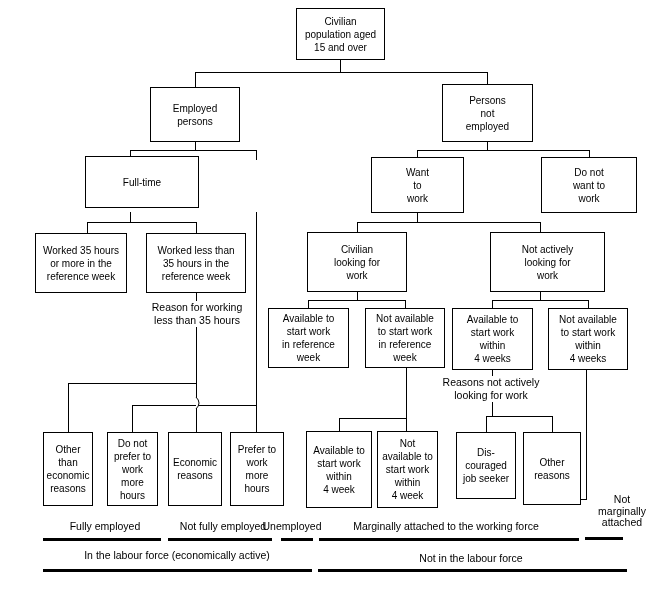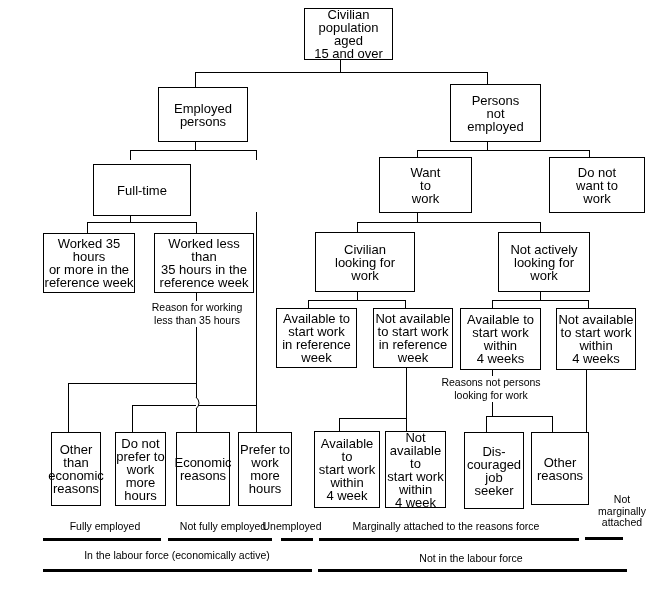--- a/index.html
+++ b/index.html
@@ -2,21 +2,21 @@
 <html style="--line: #000000; --txt: #000000; --bg: #ffffff;"><head>
 <meta charset="utf-8">
 <style>
   html,body{margin:0;padding:0;background:#fff;}
   .stage{position:relative;width:667px;height:600px;background:var(--bg,#fff);
          font-family:"Liberation Sans",sans-serif;color:var(--txt,#000);overflow:hidden;}
   .ln{position:absolute;background:var(--line,#000);}
   .bar{position:absolute;height:3px;background:var(--line,#000);}
   .bx{position:absolute;box-sizing:border-box;border:1px solid var(--line,#000);background:#fff;
       display:flex;align-items:center;justify-content:center;text-align:center;
-      white-space:pre-line;font-size:13px;line-height:13px;margin-left:8px;}
+      white-space:pre-line;font-size:10px;line-height:13px;}
   .lbl{position:absolute;transform:translateX(-50%);text-align:center;white-space:pre-line;
        font-size:10.5px;line-height:13px;background:#fff;padding:0 2px;}
   .cat{position:absolute;transform:translateX(-50%);text-align:center;white-space:pre-line;
        font-size:10.5px;line-height:11.5px;}
 </style>
 </head>
 <body>
 
 <div class="stage">
 
@@ -70,37 +70,37 @@
   <div class="ln" style="left:578px;top:499px;width:9px;height:1px"></div>
 
   <div class="bx" style="left:296px;top:8px;width:89px;height:52px">Civilian
 population aged
 15 and over</div>
   <div class="bx" style="left:150px;top:87px;width:90px;height:55px">Employed
 persons</div>
   <div class="bx" style="left:442px;top:84px;width:91px;height:58px">Persons
 not
 employed</div>
-  <div class="bx" style="left:85px;top:164px;width:98px;height:52px">Full-time</div>
+  <div class="bx" style="left:85px;top:156px;width:114px;height:52px">Full-time</div>
   <div class="bx" style="left:371px;top:157px;width:93px;height:56px">Want
 to
 work</div>
   <div class="bx" style="left:541px;top:157px;width:96px;height:56px">Do not
 want to
 work</div>
   <div class="bx" style="left:35px;top:233px;width:92px;height:60px">Worked 35 hours
 or more in the
 reference week</div>
   <div class="bx" style="left:146px;top:233px;width:100px;height:60px">Worked less than
 35 hours in the
 reference week</div>
   <div class="bx" style="left:307px;top:232px;width:100px;height:60px">Civilian
 looking for
 work</div>
-  <div class="bx" style="left:490px;top:232px;width:92px;height:60px">Not actively
+  <div class="bx" style="left:490px;top:232px;width:115px;height:60px">Not actively
 looking for
 work</div>
   <div class="bx" style="left:268px;top:308px;width:81px;height:60px">Available to
 start work
 in reference
 week</div>
   <div class="bx" style="left:365px;top:308px;width:80px;height:60px">Not available
 to start work
 in reference
 week</div>
@@ -129,35 +129,35 @@
 hours</div>
   <div class="bx" style="left:306px;top:431px;width:66px;height:77px">Available to
 start work
 within
 4 week</div>
   <div class="bx" style="left:377px;top:431px;width:61px;height:77px">Not
 available to
 start work
 within
 4 week</div>
-  <div class="bx" style="left:456px;top:432px;width:60px;height:77px">Dis-
+  <div class="bx" style="left:456px;top:432px;width:60px;height:67px">Dis-
 couraged
 job seeker</div>
   <div class="bx" style="left:523px;top:432px;width:58px;height:73px">Other
 reasons</div>
 
   <div class="lbl" style="left:197px;top:301px">Reason for working
 less than 35 hours</div>
-  <div class="lbl" style="left:491px;top:376px">Reasons not persons
+  <div class="lbl" style="left:491px;top:376px">Reasons not actively
 looking for work</div>
 
   <div class="cat" style="left:105px;top:521px">Fully employed</div>
   <div class="cat" style="left:223px;top:521px">Not fully employed</div>
   <div class="cat" style="left:292px;top:521px">Unemployed</div>
-  <div class="cat" style="left:446px;top:521px">Marginally attached to the reasons force</div>
+  <div class="cat" style="left:446px;top:521px">Marginally attached to the working force</div>
   <div class="cat" style="left:622px;top:494px">Not
 marginally
 attached</div>
   <div class="cat" style="left:177px;top:550px">In the labour force (economically active)</div>
   <div class="cat" style="left:471px;top:553px">Not in the labour force</div>
 
   <div class="bar" style="left:43px;top:538px;width:118px"></div>
   <div class="bar" style="left:168px;top:538px;width:104px"></div>
   <div class="bar" style="left:281px;top:538px;width:32px"></div>
   <div class="bar" style="left:319px;top:538px;width:260px"></div>

